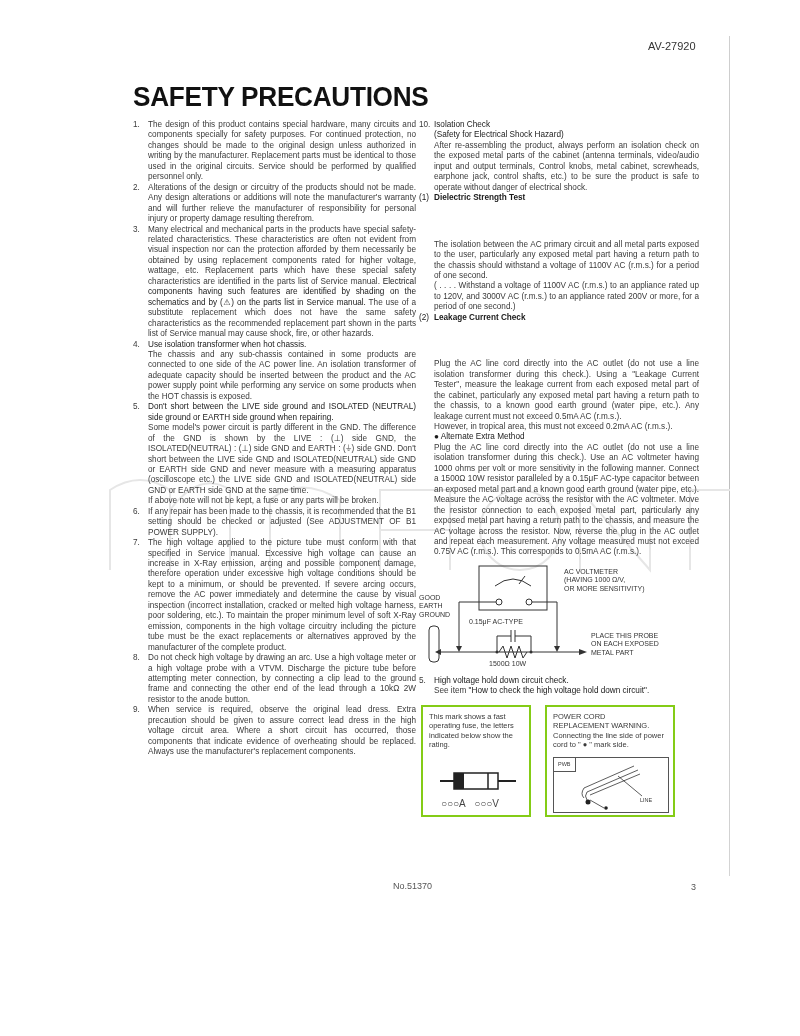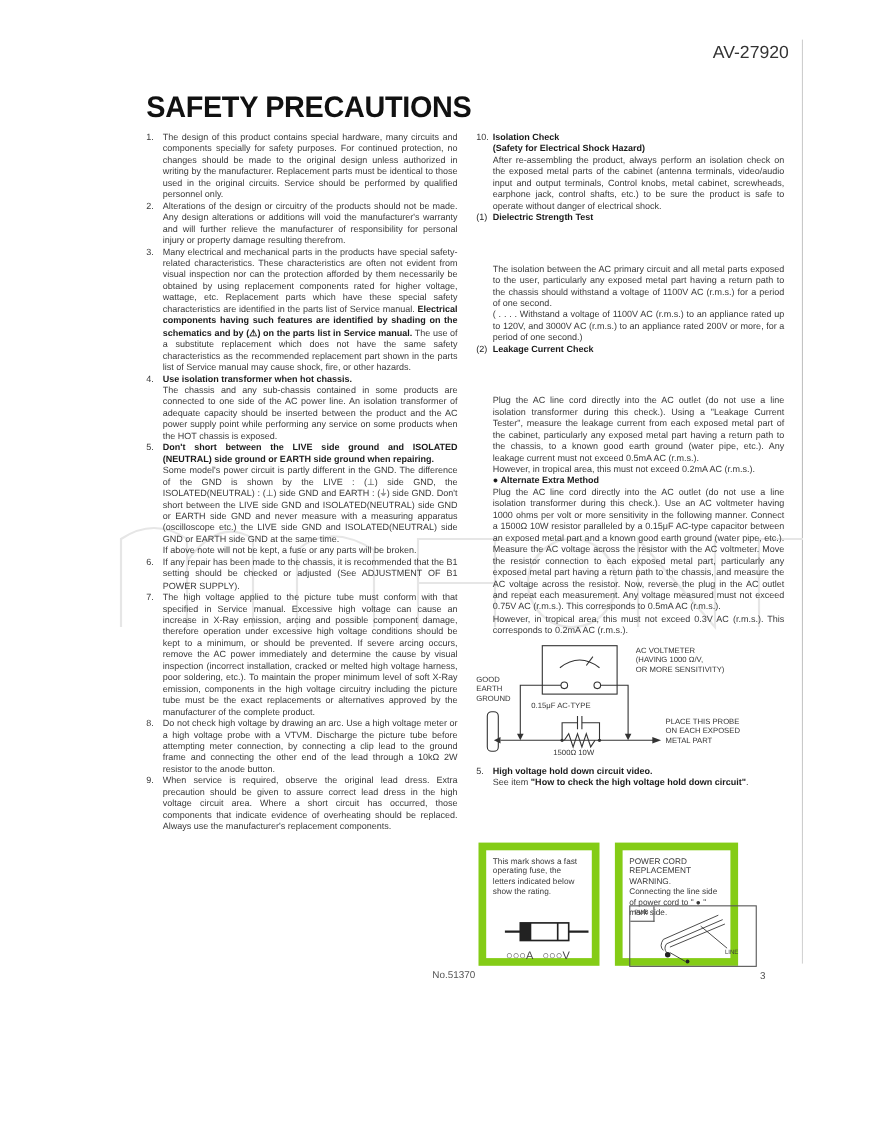--- a/index.html
+++ b/index.html
@@ -1,39 +1,39 @@
 <!DOCTYPE html>
 <html><head>
 <meta charset="utf-8">
 <style>
   html, body { margin: 0; padding: 0; background: #ffffff; }
   body { width: 800px; height: 1036px; position: relative; overflow: hidden;
          font-family: "Liberation Sans", sans-serif; color: #2a2a2a; }
   .edge-line { position: absolute; left: 729px; top: 36px; width: 1px; height: 840px;
                background: linear-gradient(#cfcfcf, #bdbdbd 50%, #d4d4d4); }
-  .model { position: absolute; left: 648px; top: 40px; font-size: 16px; color: #333; }
+  .model { position: absolute; left: 648px; top: 40px; font-size: 11px; color: #333; }
   .title { position: absolute; left: 133px; top: 82px; font-size: 27px; font-weight: bold;
            letter-spacing: -0.3px; color: #111; transform: scaleX(0.97); transform-origin: left; }
   .col { position: absolute; top: 120px; font-size: 8.2px; line-height: 10.45px; color: #3a3a3a; }
   .col-left { left: 133px; width: 283px; }
-  .col-right { left: 433px; width: 280px; }
+  .col-right { left: 419px; width: 280px; }
   .item { position: relative; padding-left: 15px; text-align: justify; }
   .num { position: absolute; left: 0; top: 0; }
-  .b { font-weight: bold; color: #1a1a1a; }
+  .b { font-weight: normal; color: #1a1a1a; }
   .sub { padding-left: 15px; text-align: justify; margin-top: 36px; }
   .sub-h { position: relative; padding-left: 15px; font-weight: bold; color: #1a1a1a; }
   .sub-h .num { font-weight: normal; }
   p { margin: 0; }
   .diagram { position: relative; width: 280px; height: 100px; margin: 6px 0 8px 0; }
   .diagram .lbl { position: absolute; font-size: 7px; line-height: 8.5px; color: #333; }
   .boxes { display: flex; gap: 14px; margin-top: 8px; padding-left: 2px; }
-  .box { border: 7px solid #84cc16; height: 112px; position: relative; box-sizing: border-box;
-         font-size: 7.5px; line-height: 9.5px; padding: 5px 6px; margin-top: 40px; }
+  .box { border: 2px solid #84cc16; height: 112px; position: relative; box-sizing: border-box;
+         font-size: 7.5px; line-height: 9.5px; padding: 5px 6px; }
   .box1 { width: 110px; }
-  .box2 { width: 112px; }
+  .box2 { width: 130px; }
   .footer-no { position: absolute; left: 393px; top: 881px; font-size: 9px; color: #555; }
   .footer-page { position: absolute; left: 691px; top: 882px; font-size: 9px; color: #555; }
   .watermark { position: absolute; left: 100px; top: 470px; width: 640px; height: 110px;
                pointer-events: none; }
 </style>
 </head>
 <body>
 
 <div class="edge-line"></div>
 
@@ -51,21 +51,21 @@
   </g>
 </svg>
 
 <div class="col col-left">
   <div class="item">
     <span class="num">1.</span>
     <p>The design of this product contains special hardware, many circuits and components specially for safety purposes. For continued protection, no changes should be made to the original design unless authorized in writing by the manufacturer. Replacement parts must be identical to those used in the original circuits. Service should be performed by qualified personnel only.</p>
   </div>
   <div class="item">
     <span class="num">2.</span>
-    <p>Alterations of the design or circuitry of the products should not be made. Any design alterations or additions will void the manufacturer's warranty and will further relieve the manufacturer of responsibility for personal injury or property damage resulting therefrom.</p>
+    <p>Alterations of the design or circuitry of the products should not be made. Any design alterations or additions will note the manufacturer's warranty and will further relieve the manufacturer of responsibility for personal injury or property damage resulting therefrom.</p>
   </div>
   <div class="item">
     <span class="num">3.</span>
     <p><span>Many electrical and mechanical parts in the products have special safety-related characteristics. These characteristics are often not evident from visual inspection nor can the protection afforded by them necessarily be obtained by using replacement components rated for higher voltage, wattage, etc. Replacement parts which have these special safety characteristics are identified in the parts list of Service manual. </span><span class="b">Electrical components having such features are identified by shading on the schematics and by (⚠) on the parts list in Service manual.</span><span> The use of a substitute replacement which does not have the same safety characteristics as the recommended replacement part shown in the parts list of Service manual may cause shock, fire, or other hazards.</span></p>
   </div>
   <div class="item">
     <span class="num">4.</span>
     <p class="b">Use isolation transformer when hot chassis.</p>
     <p>The chassis and any sub-chassis contained in some products are connected to one side of the AC power line. An isolation transformer of adequate capacity should be inserted between the product and the AC power supply point while performing any service on some products when the HOT chassis is exposed.</p>
   </div>
@@ -112,21 +112,20 @@
 
   <div class="sub-h">
     <span class="num">(2)</span>
     <span>Leakage Current Check</span>
   </div>
   <div class="sub">
     <p>Plug the AC line cord directly into the AC outlet (do not use a line isolation transformer during this check.). Using a "Leakage Current Tester", measure the leakage current from each exposed metal part of the cabinet, particularly any exposed metal part having a return path to the chassis, to a known good earth ground (water pipe, etc.). Any leakage current must not exceed 0.5mA AC (r.m.s.).</p>
     <p>However, in tropical area, this must not exceed 0.2mA AC (r.m.s.).</p>
     <p class="b">● Alternate Extra Method</p>
     <p>Plug the AC line cord directly into the AC outlet (do not use a line isolation transformer during this check.). Use an AC voltmeter having 1000 ohms per volt or more sensitivity in the following manner. Connect a 1500Ω 10W resistor paralleled by a 0.15μF AC-type capacitor between an exposed metal part and a known good earth ground (water pipe, etc.). Measure the AC voltage across the resistor with the AC voltmeter. Move the resistor connection to each exposed metal part, particularly any exposed metal part having a return path to the chassis, and measure the AC voltage across the resistor. Now, reverse the plug in the AC outlet and repeat each measurement. Any voltage measured must not exceed 0.75V AC (r.m.s.). This corresponds to 0.5mA AC (r.m.s.).</p>
-    <p>However, in tropical area, this must not exceed 0.3V AC (r.m.s.). This corresponds to 0.2mA AC (r.m.s.).</p>
   </div>
 
   <div class="diagram">
     <svg width="280" height="100" viewBox="0 0 280 100" style="position:absolute;left:0;top:0">
       <g stroke="#333" stroke-width="1" fill="none">
 
         <rect x="60" y="2" width="68" height="44"></rect>
         <path d="M76 22 Q94 8 112 22"></path>
         <line x1="100" y1="20" x2="106" y2="12"></line>
         <circle cx="80" cy="38" r="3"></circle>
@@ -169,21 +168,21 @@
     <div class="lbl" style="left:70px;top:96px">1500Ω  10W</div>
     <div class="lbl" style="left:172px;top:68px">
       <div>PLACE THIS PROBE</div>
       <div>ON EACH EXPOSED</div>
       <div>METAL PART</div>
     </div>
   </div>
 
   <div class="item" style="margin-top:12px">
     <span class="num">5.</span>
-    <p class="b">High voltage hold down circuit video.</p>
+    <p class="b">High voltage hold down circuit check.</p>
     <p><span>See item </span><span class="b">"How to check the high voltage hold down circuit"</span><span>.</span></p>
   </div>
 
   <div class="boxes">
     <div class="box box1">
       <p>This mark shows a fast operating fuse, the letters indicated below show the rating.</p>
       <svg width="96" height="30" viewBox="0 0 96 30" style="position:absolute;left:7px;top:60px">
         <line x1="10" y1="14" x2="86" y2="14" stroke="#222" stroke-width="2"></line>
         <rect x="24" y="6" width="44" height="16" fill="#fff" stroke="#222" stroke-width="1.5"></rect>
         <rect x="24" y="6" width="10" height="16" fill="#222"></rect>

